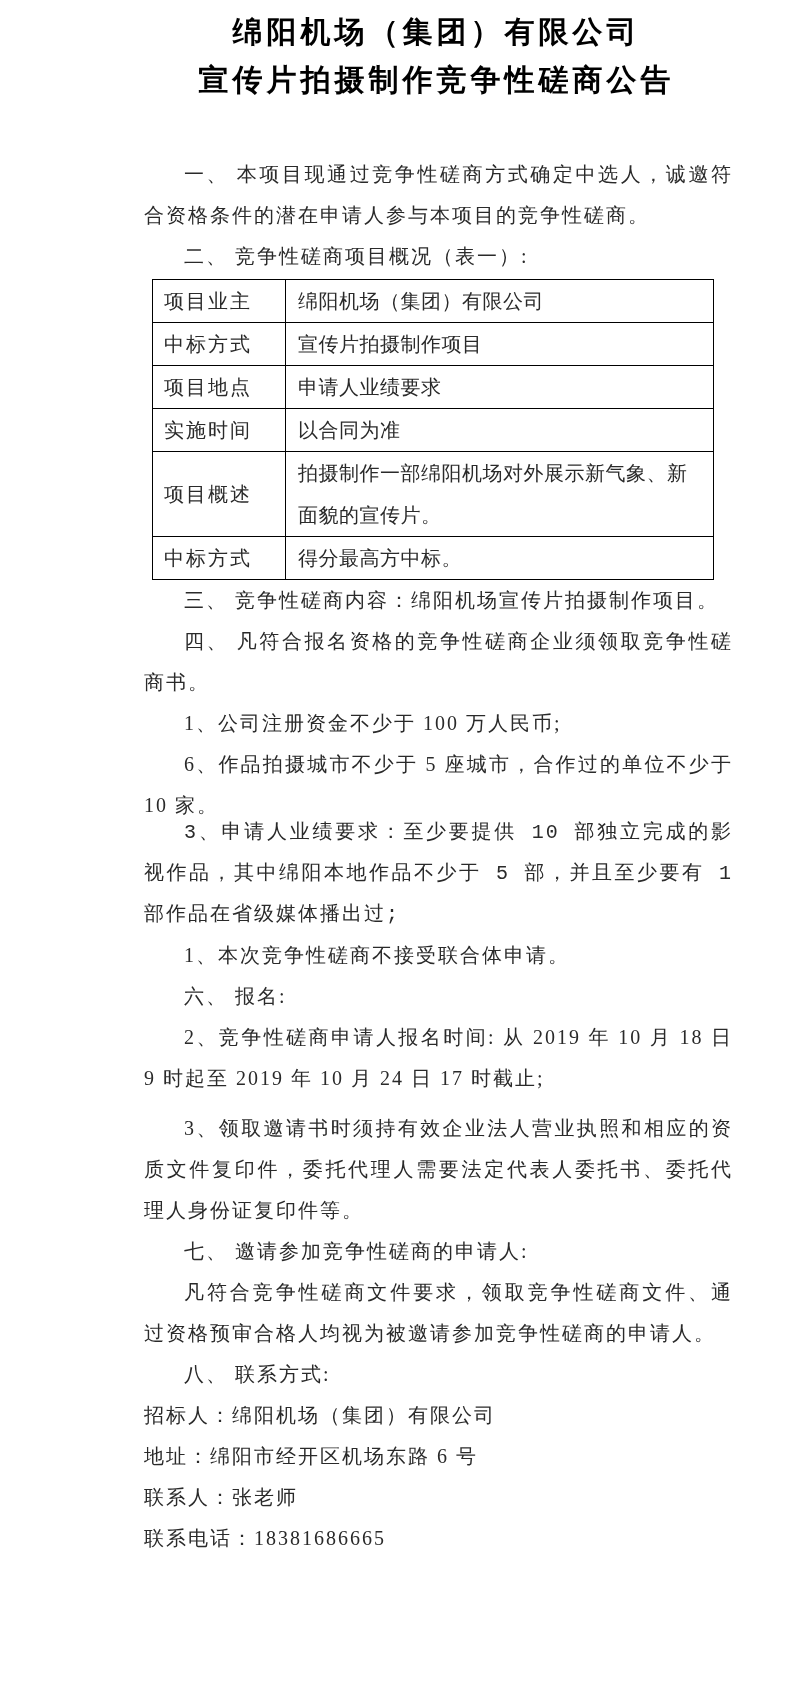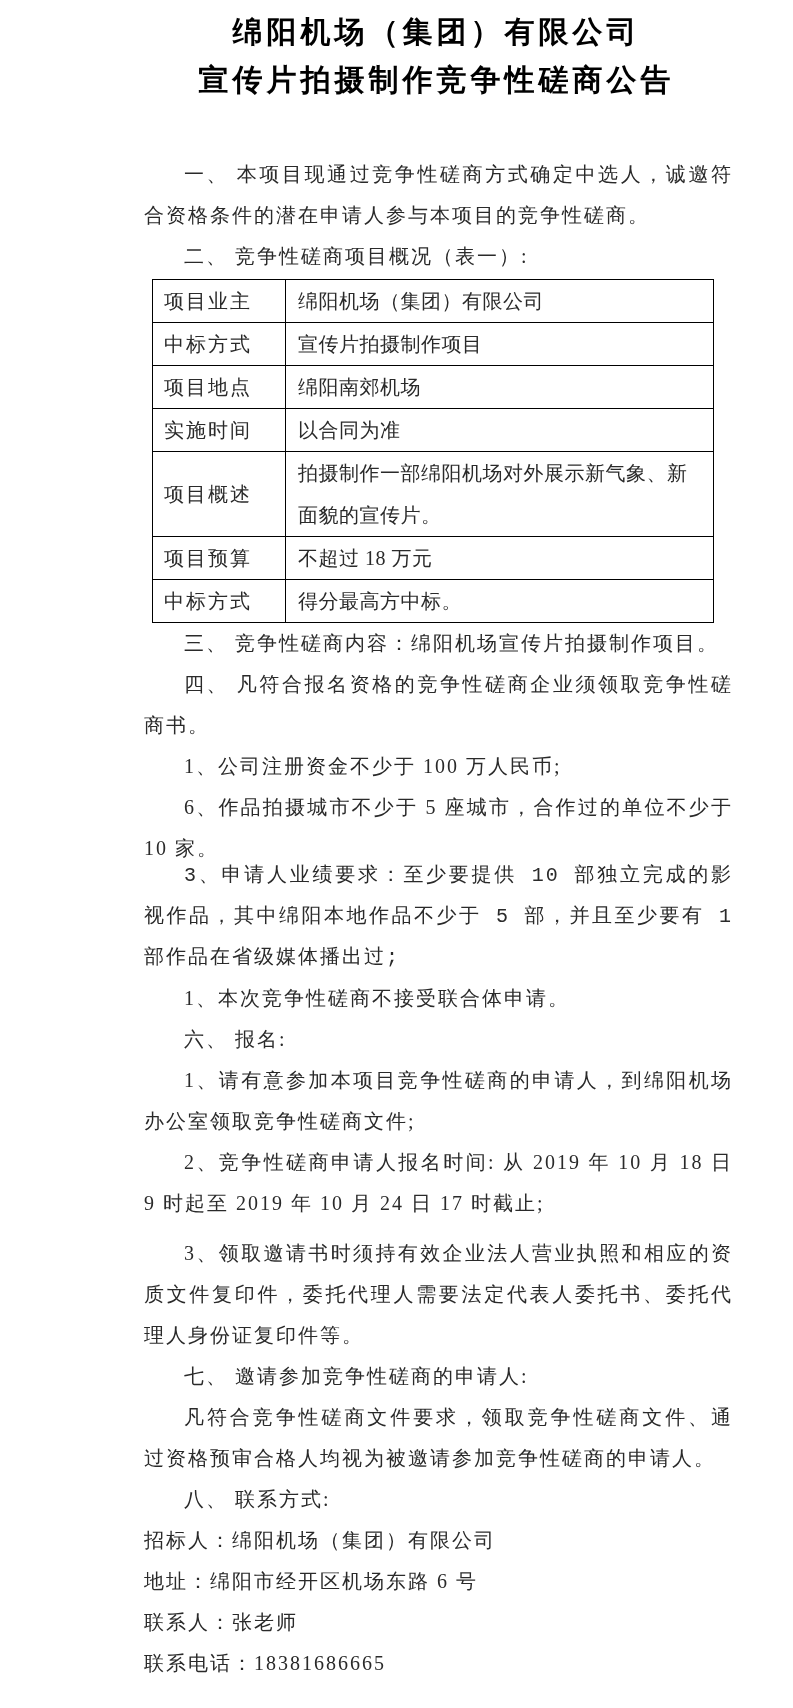--- a/index.html
+++ b/index.html
@@ -96,51 +96,46 @@
         <tr>
           <th>项目业主</th>
           <td>绵阳机场（集团）有限公司</td>
         </tr>
         <tr>
           <th>中标方式</th>
           <td>宣传片拍摄制作项目</td>
         </tr>
         <tr>
           <th>项目地点</th>
-          <td>绵阳南郊机场</td>
+          <td>申请人业绩要求</td>
         </tr>
         <tr>
           <th>实施时间</th>
           <td>以合同为准</td>
         </tr>
         <tr class="tall">
           <th>项目概述</th>
           <td>拍摄制作一部绵阳机场对外展示新气象、新面貌的宣传片。</td>
-        </tr>
-        <tr>
-          <th>项目预算</th>
-          <td>不超过 18 万元</td>
         </tr>
         <tr>
           <th>中标方式</th>
           <td>得分最高方中标。</td>
         </tr>
       </tbody>
     </table>
 
     <p class="indent">三、 竞争性磋商内容：绵阳机场宣传片拍摄制作项目。</p>
     <p class="indent">四、 凡符合报名资格的竞争性磋商企业须领取竞争性磋商书。</p>
 
     <p class="indent">1、公司注册资金不少于 100 万人民币;</p>
     <p class="indent">6、作品拍摄城市不少于 5 座城市，合作过的单位不少于 10 家。</p>
     <p class="indent pull-up">3、申请人业绩要求：至少要提供 10 部独立完成的影视作品，其中绵阳本地作品不少于 5 部，并且至少要有 1 部作品在省级媒体播出过;</p>
     <p class="indent">1、本次竞争性磋商不接受联合体申请。</p>
 
     <p class="indent">六、 报名:</p>
-    <p class="indent">1、请有意参加本项目竞争性磋商的申请人，到绵阳机场办公室领取竞争性磋商文件;</p>
     <p class="indent">2、竞争性磋商申请人报名时间: 从 2019 年 10 月 18 日 9 时起至 2019 年 10 月 24 日 17 时截止;</p>
     <p class="indent push-down">3、领取邀请书时须持有效企业法人营业执照和相应的资质文件复印件，委托代理人需要法定代表人委托书、委托代理人身份证复印件等。</p>
 
     <p class="indent">七、 邀请参加竞争性磋商的申请人:</p>
     <p class="indent">凡符合竞争性磋商文件要求，领取竞争性磋商文件、通过资格预审合格人均视为被邀请参加竞争性磋商的申请人。</p>
 
     <p class="indent">八、 联系方式:</p>
     <p class="flush">招标人：绵阳机场（集团）有限公司</p>
     <p class="flush">地址：绵阳市经开区机场东路 6 号</p>
     <p class="flush">联系人：张老师</p>

